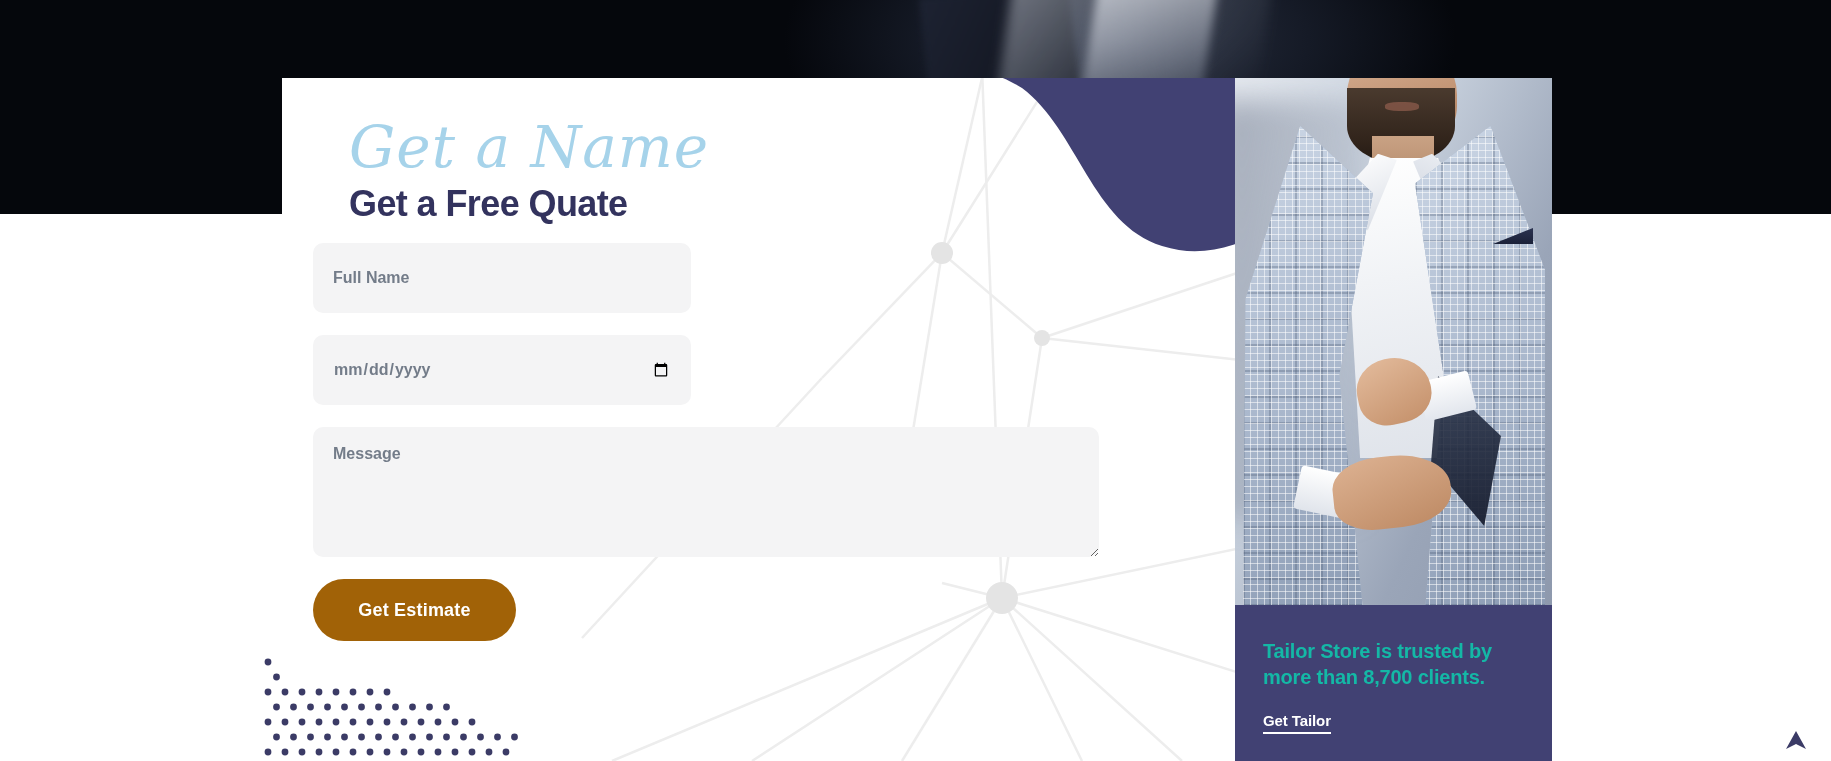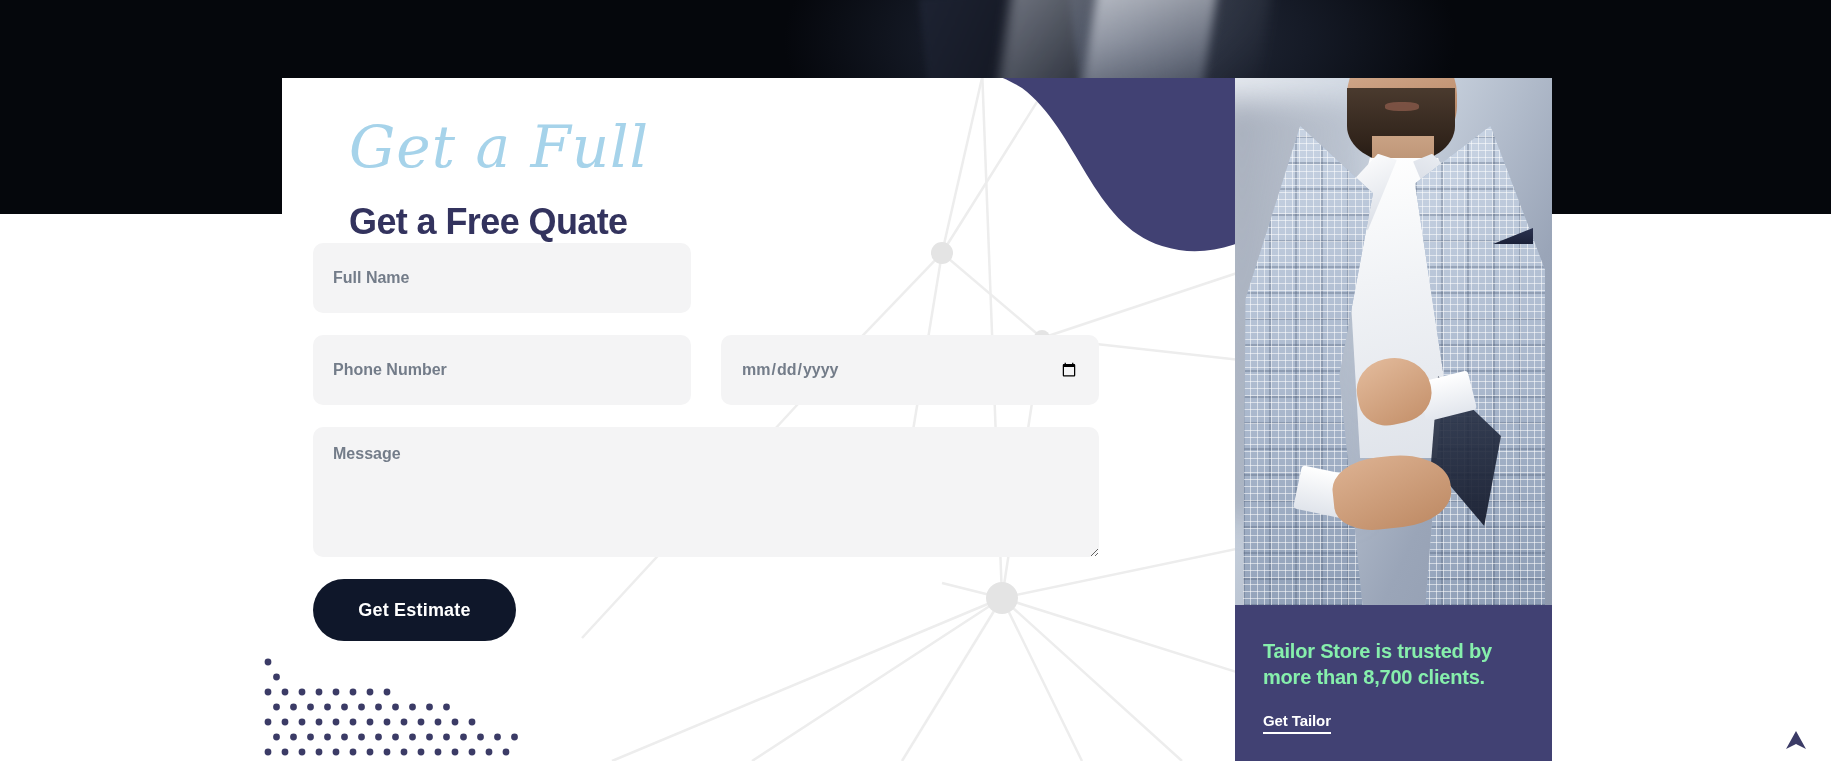--- a/index.html
+++ b/index.html
@@ -92,21 +92,21 @@
     font-style: italic;
     font-size: 58px;
     font-weight: 400;
     color: #a6d3ea;
     letter-spacing: 1px;
     white-space: nowrap;
     line-height: 1;
   }
   .main-title {
     position: absolute;
-    left: 0; top: 60px;
+    left: 0; top: 42px;
     font-size: 36px;
     font-weight: 700;
     color: #33335e;
     letter-spacing: -0.6px;
     white-space: nowrap;
     line-height: 1.1;
   }
 
   
   .form {
@@ -148,21 +148,21 @@
     font-weight: 700;
     color: #be185d;
     resize: vertical;
     outline: none;
     display: block;
   }
   .ta::placeholder { color: #737c89; font-weight: 700; opacity: 1; }
 
   .submit-btn {
     margin-top: 22px;
-    background: #0f172a;
+    background: #a16207;
     color: #ffffff;
     border: none;
     border-radius: 38px;
     width: 203px;
     height: 62px;
     font-family: "Liberation Sans", sans-serif;
     font-size: 18px;
     font-weight: 700;
     letter-spacing: 0.2px;
     cursor: pointer;
@@ -313,21 +313,21 @@
   .side-panel {
     position: absolute;
     left: 0; top: 535px;
     width: 317px; height: 190px;
     background: #414173;
     padding: 34px 28px 0 28px;
   }
   .panel-title {
     font-size: 20px;
     font-weight: 700;
-    color: #86efac;
+    color: #14b8a6;
     line-height: 1.28;
     letter-spacing: -0.2px;
     margin: 0 0 22px 0;
   }
   .panel-link {
     display: inline-block;
     font-size: 15px;
     font-weight: 700;
     color: #ffffff;
     text-decoration: none;
@@ -394,30 +394,29 @@
         <circle cx="760" cy="260" r="8"></circle>
         <circle cx="1120" cy="300" r="7"></circle>
       </g>
     </svg>
 
     <svg class="wave" viewBox="0 0 600 230" preserveAspectRatio="none">
       <path d="M0 0 H600 V160 C520 168 470 120 380 132 C290 144 250 198 180 176 C110 154 96 60 40 18 C24 8 10 4 0 0 Z" fill="#414173"></path>
     </svg>
 
     <div class="heading-wrap">
-      <div class="script-title">Get a Full</div>
+      <div class="script-title">Get a Name</div>
       <h1 class="main-title">Get a Free Quate</h1>
     </div>
 
     <form class="form">
       <div class="row">
         <input class="field half" type="text" placeholder="Full Name" style="">
       </div>
       <div class="row">
-        <input class="field half" type="text" placeholder="Phone Number" style="">
         <input class="field half field-date" type="date" placeholder="dd/mm/yyyy" style="">
       </div>
       <div class="textarea-wrap">
         <textarea class="ta" placeholder="Message" style=""></textarea>
       </div>
       <button class="submit-btn" type="submit">Get Estimate</button>
     </form>
 
     <div class="side">
       <div class="side-photo">

